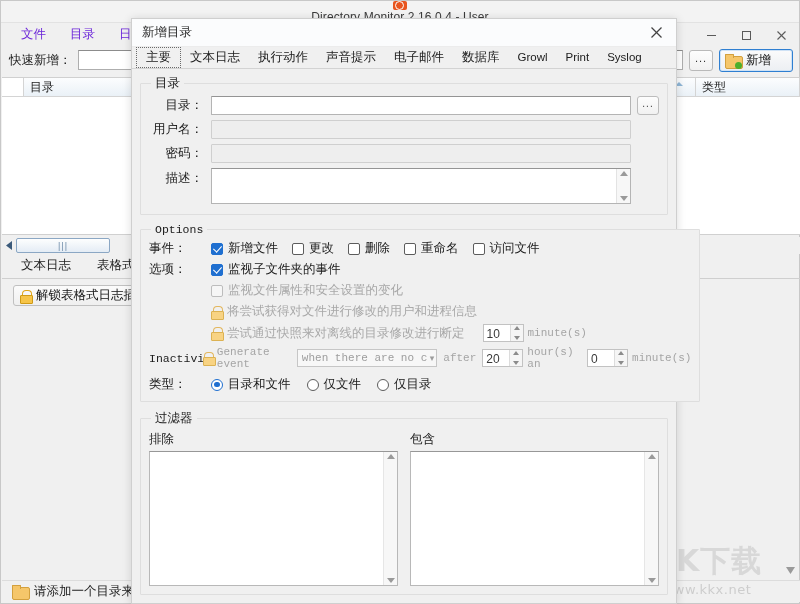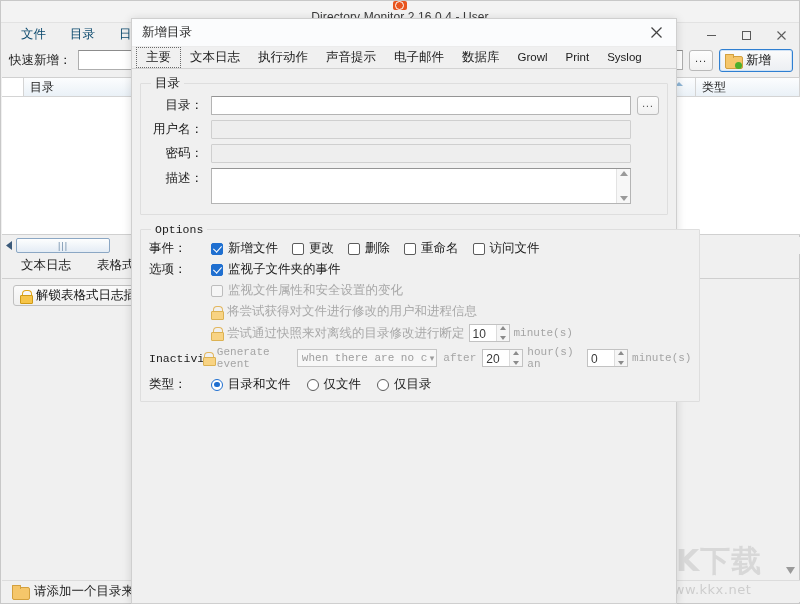--- a/index.html
+++ b/index.html
@@ -39,21 +39,21 @@
   .winbtn {
     width:35px; height:22px; display:flex; align-items:center; justify-content:center;
     color:#5a5a5a; font-size:11px;
   }
   .winbtn svg { display:block; }
 
   #menubar {
     height:22px; display:flex; align-items:center; padding-left:8px; gap:0px;
     background:#f0f0f0;
   }
-  .menu-item { padding:8px 12px; font-size:12.5px; color:#0c4a6e; }
+  .menu-item { padding:8px 12px; font-size:12.5px; color:#6d28d9; }
 
   #quickadd-bar {
     height:30px; display:flex; align-items:center; padding:0 6px 0 8px; gap:6px;
     background:#f0f0f0;
   }
   #quickadd-label { font-size:12.5px; color:#1b1b1b; }
   #quickadd-input {
     flex:1; height:20px; background:#fff; border:1px solid #aeaeae;
     border-top-color:#8c8c8c;
   }
@@ -507,21 +507,21 @@
       <div class="orow">
         <div class="olabel"></div>
         <label class="chk dis">
           <span class="lock-ico dim"></span>
           <span>将尝试获得对文件进行修改的用户和进程信息</span>
         </label>
       </div>
 
       <div class="orow">
         <div class="olabel"></div>
-        <label class="chk dis" style="margin-right:0;">
+        <label class="chk dis" style="margin-right:14px;">
           <span class="lock-ico dim"></span>
           <span>尝试通过快照来对离线的目录修改进行断定</span>
         </label>
         <span class="spin">
           <span class="val">10</span>
           <span class="btns">
             <i class="mini-up"></i>
             <i class="mini-dn"></i>
           </span>
         </span>
@@ -565,15 +565,38 @@
           <span class="rdot"></span>
           <span>仅文件</span>
         </label>
         <label class="radio">
           <span class="rdot"></span>
           <span>仅目录</span>
         </label>
       </div>
     </fieldset>
 
+    <fieldset class="grp" id="filter-grp">
+      <legend>过滤器</legend>
+      <div class="filter-cols">
+        <div class="filter-col">
+          <div class="filter-head">排除</div>
+          <div class="listbox">
+            <div class="lb-scroll">
+              <i class="tri-up"></i>
+              <i class="tri-dn"></i>
+            </div>
+          </div>
+        </div>
+        <div class="filter-col">
+          <div class="filter-head">包含</div>
+          <div class="listbox">
+            <div class="lb-scroll">
+              <i class="tri-up"></i>
+              <i class="tri-dn"></i>
+            </div>
+          </div>
+        </div>
+      </div>
+    </fieldset>
 
   </div>
 </div>
 
 </body></html>

